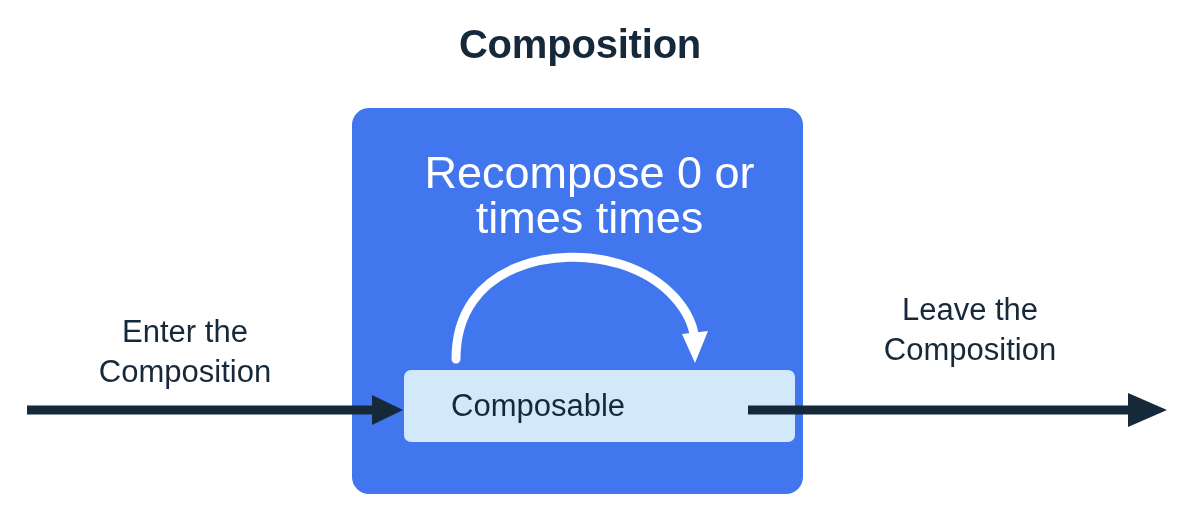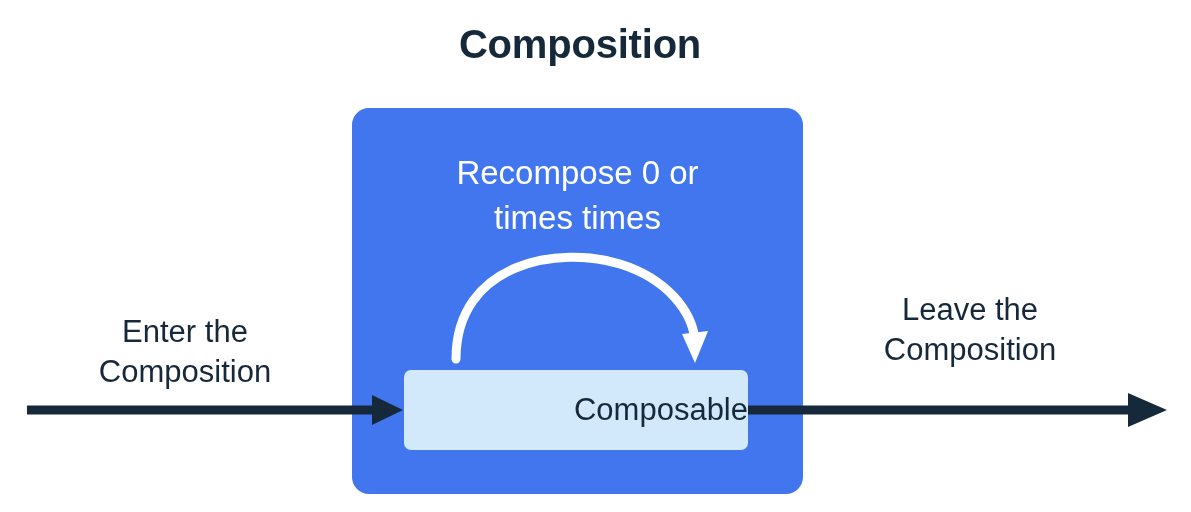--- a/index.html
+++ b/index.html
@@ -67,38 +67,40 @@
     border-radius: 17px;
   }
 
   
   #recompose-caption {
     position: absolute;
     left: 352px;
     top: 150px;
     width: 451px;
     text-align: center;
-    font-size: 33px;
+    font-size: 45px;
     color: #ffffff;
     line-height: 45px;
+    padding-left: 12px;
   }
   #recompose-caption .line { display: block; white-space: nowrap; }
 
   
   #composable-box {
     position: absolute;
     left: 404px;
     top: 370px;
     width: 344px;
-    height: 80px;
+    height: 72px;
     background: #d2e9fc;
     border-radius: 7px;
     display: flex;
     align-items: center;
-    justify-content: flex-end;
+    justify-content: flex-start;
+    padding-left: 47px;
   }
   #composable-label {
     font-size: 31px;
     color: #16293a;
     line-height: 34px;
     white-space: nowrap;
   }
 
   
   .overlay {

